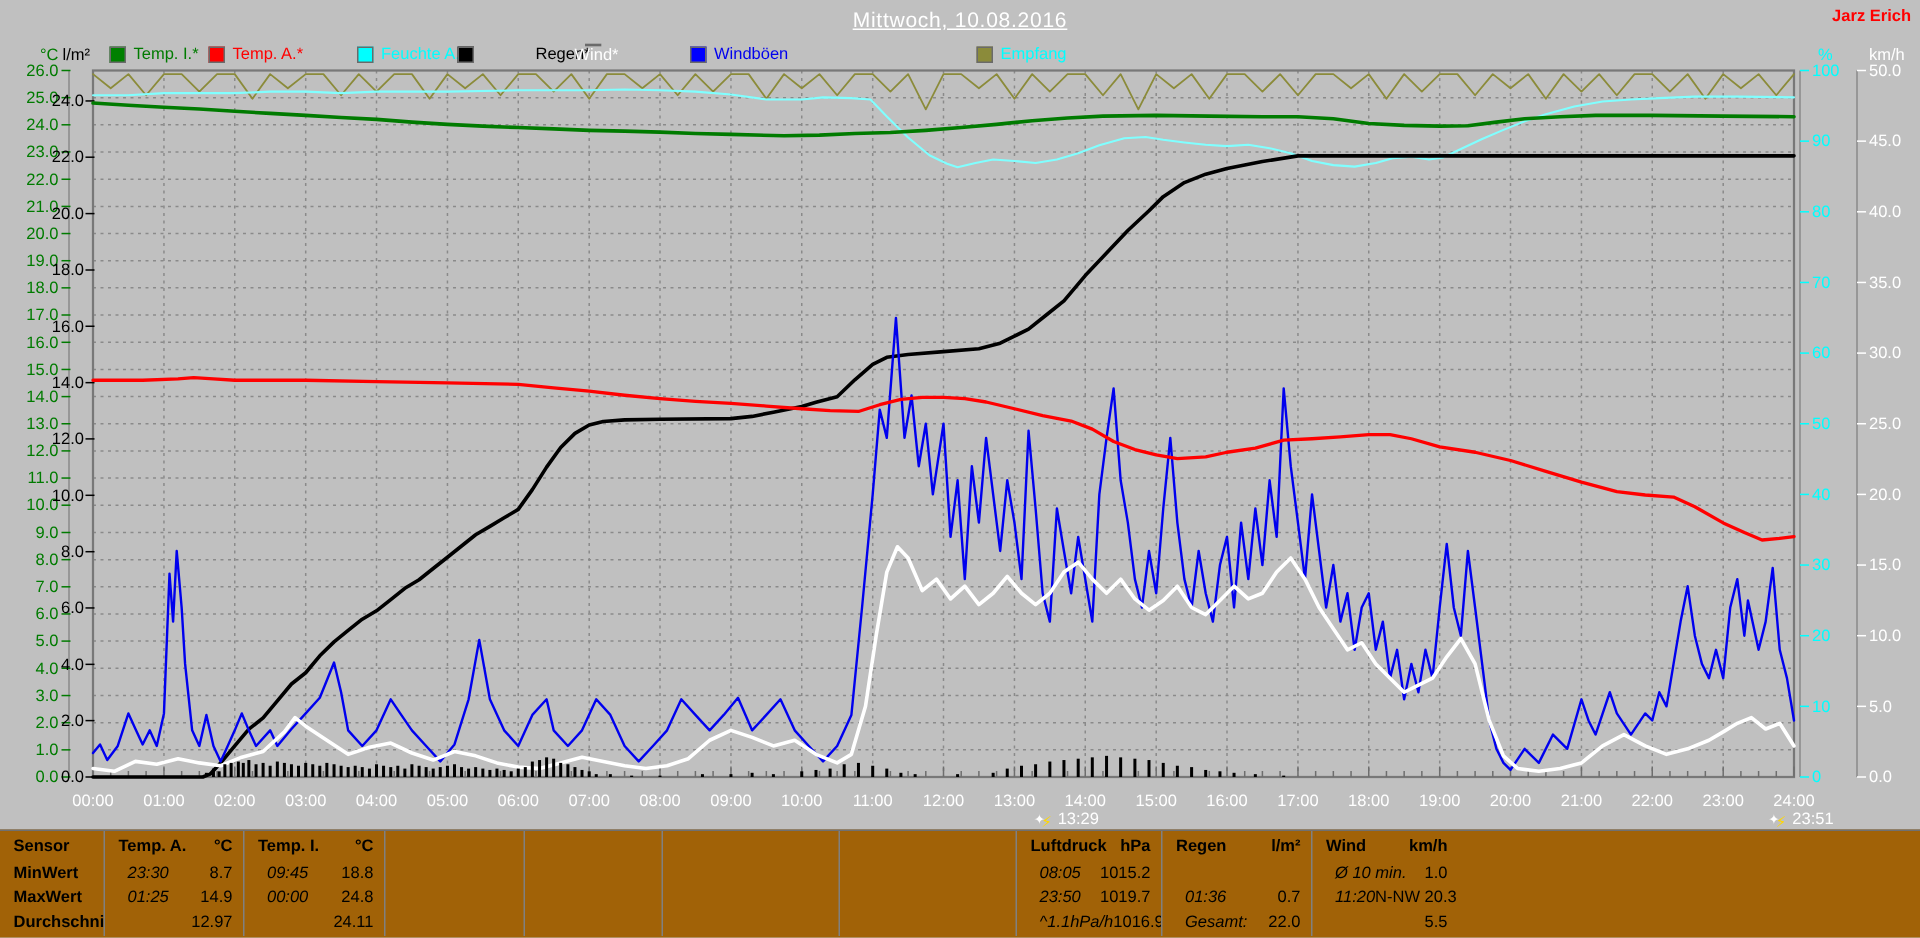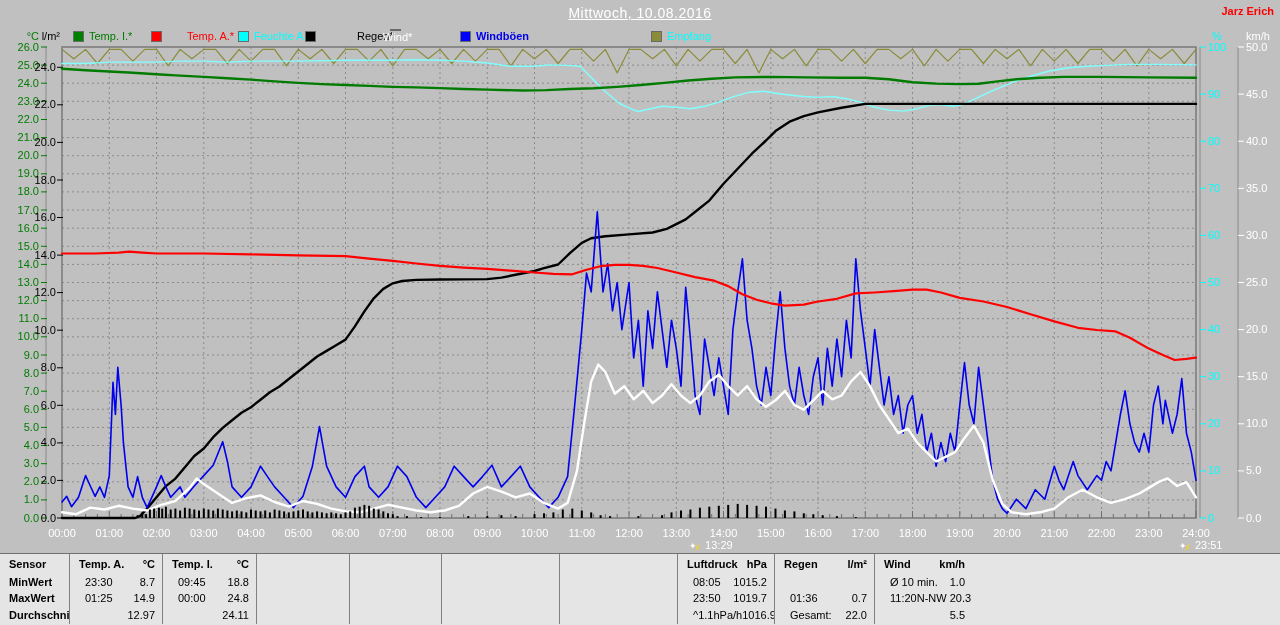--- a/index.html
+++ b/index.html
@@ -22,61 +22,61 @@
     position:absolute;top:29px;left:0;width:1017px;height:15px;font-size:11px;
   }
   .legend-item{position:absolute;top:0;height:14px;display:flex;align-items:center;}
   .legend-sq{
     display:inline-block;width:9px;height:9px;margin-right:5px;
     border:1px solid #6a6a6a;
   }
   svg{position:absolute;top:0;left:0;display:block;font-family:"Liberation Sans","DejaVu Sans",sans-serif;}
   .tbl{
     position:absolute;top:553px;left:0;width:1280px;height:72px;
-    background:#e5e5e5;border-top:1px solid #707070;
+    background:#a16207;border-top:1px solid #707070;
     display:grid;
     grid-template-columns:70px 93px 94px 93px 92px 118px 118px 97px 100px 97px 1fr;
     grid-template-rows:20px 16px 16px 18px;
     font-size:11px;color:#000;
   }
   .cell{display:flex;align-items:center;overflow:hidden;white-space:nowrap;}
   .bR{border-right:1px solid #808080;}
   .cell .l{padding-left:9px;}
-  .cell .lt{padding-left:15px;}
+  .cell .lt{padding-left:15px;font-style:italic;}
   .cell .r{margin-left:auto;padding-right:7px;}
   .b{font-weight:bold;}
 </style>
 </head>
 <body>
 
 <div class="screen">
   <div class="title">Mittwoch, 10.08.2016</div>
   <div class="station">Jarz Erich</div>
   <div class="legend">
       <span class="legend-item" style="left: 73px;">
         <span class="legend-sq" style="background: rgb(0, 128, 0);"></span>
         <span style="color: rgb(0, 123, 0);">Temp. I.*</span>
       </span>
-      <span class="legend-item" style="left: 151px; gap: 20px;">
+      <span class="legend-item" style="left: 139px;">
         <span class="legend-sq" style="background: rgb(255, 0, 0);"></span>
         <span style="color: rgb(255, 0, 0);">Temp. A.*</span>
       </span>
       <span class="legend-item" style="left: 228px; padding-left: 10px;">
         <span class="legend-sq" style="background: rgb(0, 255, 255);"></span>
         <span style="color: rgb(0, 255, 255);">Feuchte A.*</span>
       </span>
       <span class="legend-item" style="left: 305px; gap: 36px;">
         <span class="legend-sq" style="background: rgb(0, 0, 0);"></span>
         <span style="color: rgb(0, 0, 0);">Regen*</span>
       </span>
       <span class="legend-item" style="left: 383px; flex-direction: column;">
         <span class="legend-sq" style="background: rgb(255, 255, 255);"></span>
         <span style="color: rgb(255, 255, 255);">Wind*</span>
       </span>
-      <span class="legend-item" style="left: 460px; font-weight: bold;">
+      <span class="legend-item" style="left: 460px;">
         <span class="legend-sq" style="background: rgb(0, 0, 255);"></span>
         <span style="color: rgb(0, 0, 238);">Windböen</span>
       </span>
       <span class="legend-item" style="left: 651px;">
         <span class="legend-sq" style="background: rgb(139, 139, 58);"></span>
         <span style="color: rgb(0, 255, 255); text-align: center;">Empfang</span>
       </span>
     </div>
   <svg id="chart" width="1280" height="553" viewBox="0 0 1280 553">
       <line x1="62" y1="499.9" x2="1196" y2="499.9" stroke="#8A8A8A" stroke-width="1" stroke-dasharray="2 3"></line>

